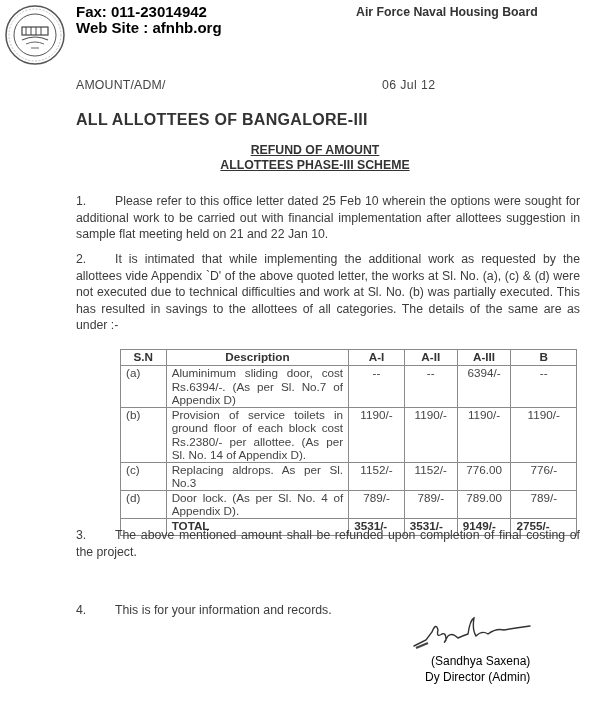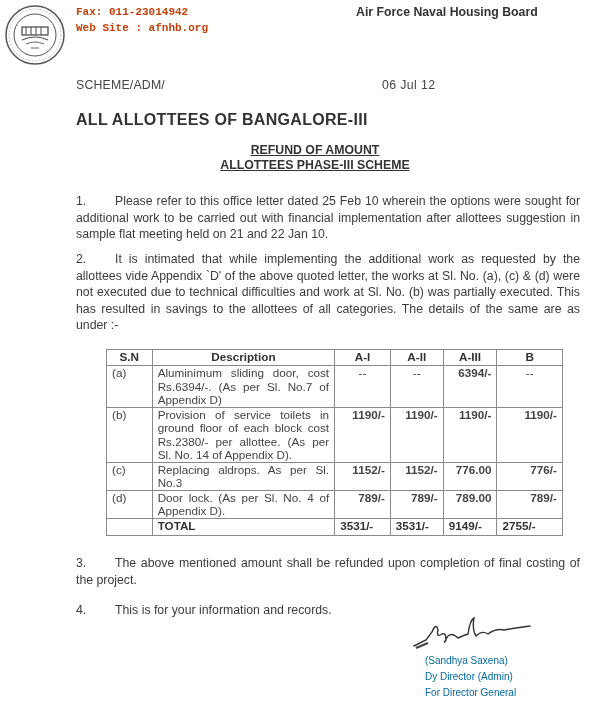--- a/index.html
+++ b/index.html
@@ -2,55 +2,55 @@
 <html><head>
 <meta charset="utf-8">
 <style>
   html, body { margin: 0; padding: 0; }
   body {
     width: 600px; height: 707px; background: #ffffff; position: relative; overflow: hidden;
     font-family: "Liberation Sans", sans-serif; color: #3a3a3a;
   }
   .abs { position: absolute; }
   .logo { left: 4px; top: 4px; width: 62px; height: 62px; }
-  .contact { left: 76px; top: 4px; font-size: 11px; line-height: 16px; font-weight: bold; color: #c2410c; font-family: Liberation Mono, monospace; }
+  .contact { left: 76px; top: 4px; font-size: 15px; line-height: 16px; font-weight: bold; color: #000000; }
   .contact .email-link { text-decoration: underline; }
   .org { left: 356px; top: 4px; font-size: 12.3px; line-height: 16px; font-weight: bold; color: #333; }
   .ref { left: 76px; top: 78px; font-size: 12.3px; color: #444; letter-spacing: 0.2px; }
   .date { left: 382px; top: 78px; font-size: 12.3px; color: #444; letter-spacing: 0.4px; }
   .addressee { left: 76px; top: 111px; font-size: 16px; font-weight: bold; color: #333; letter-spacing: 0.3px; }
   .subject { left: 0; width: 600px; top: 143px; text-align: center; font-size: 12.3px; font-weight: bold; line-height: 15px; color: #333; }
   .subject span { text-decoration: underline; display: block; padding-left: 30px; }
   .para { left: 76px; width: 504px; font-size: 12.3px; line-height: 16.5px; color: #3c3c3c; text-align: justify; }
   .para .num { display: inline-block; width: 39px; }
   .p1 { top: 193px; }
   .p2 { top: 251px; }
-  .p3 { top: 555px; }
+  .p3 { top: 527px; }
   .p4 { top: 602px; }
   table.savings {
-    position: absolute; left: 106px; top: 349px; width: 457px;
+    position: absolute; left: 120px; top: 349px; width: 457px;
     border-collapse: collapse; font-size: 11.7px; color: #444;
   }
   table.savings th, table.savings td {
     border: 1px solid #8a8a8a; padding: 0 5px; vertical-align: top; line-height: 13.5px;
   }
   table.savings th { font-weight: bold; text-align: center; color: #333; height: 15px; }
   table.savings td.desc { text-align: justify; }
-  table.savings td.amt { text-align: right; font-weight: bold; }
+  table.savings td.amt { text-align: center; }
   table.savings td.dash { text-align: center; }
   table.savings tr.total td { font-weight: bold; color: #333; height: 16px; }
   table.savings tr.total td.total-label { font-weight: bold; margin-top: 40px; }
   .col-sn { width: 35px; }
   .col-desc { width: 174px; }
   .col-a1 { width: 45px; }
   .col-a2 { width: 42px; }
   .col-a3 { width: 43px; }
   .col-b { width: 55px; }
   .signature { left: 412px; top: 612px; width: 140px; height: 40px; }
-  .signatory { left: 425px; top: 653px; font-size: 10px; line-height: 16px; color: #0369a1; }
+  .signatory { left: 425px; top: 653px; font-size: 12px; line-height: 16px; color: #000000; text-align: right; }
 </style>
 </head>
 <body>
 
 <div class="abs logo">
   <svg width="62" height="62" viewBox="0 0 62 62">
     <circle cx="31" cy="31" r="29" fill="none" stroke="#555" stroke-width="1.5"></circle>
     <circle cx="31" cy="31" r="21" fill="none" stroke="#555" stroke-width="1"></circle>
     <circle cx="31" cy="31" r="26" fill="none" stroke="#999" stroke-width="0.6" stroke-dasharray="2 1.5"></circle>
     <rect x="18" y="23" width="26" height="8" fill="none" stroke="#444" stroke-width="1.2"></rect>
@@ -66,21 +66,21 @@
 
 <div class="abs contact">
   <div>Fax: 011-23014942</div>
   <div>Web Site : afnhb.org</div>
 </div>
 
 <div class="abs org">
   <div>Air Force Naval Housing Board</div>
 </div>
 
-<div class="abs ref">SCHEME/ADM/</div>
+<div class="abs ref">AMOUNT/ADM/</div>
 <div class="abs date">06 Jul  12</div>
 <div class="abs addressee">ALL ALLOTTEES OF BANGALORE-III</div>
 
 <div class="abs subject">
   <span>REFUND OF AMOUNT</span>
   <span>ALLOTTEES PHASE-III SCHEME</span>
 </div>
 
 <div class="abs para p1">
   <span class="num">1.</span><span>Please refer to this office letter dated 25 Feb 10 wherein the options were sought for additional work to be carried out with financial implementation after allottees suggestion in sample flat meeting held on 21 and 22 Jan 10.</span>
@@ -154,14 +154,13 @@
 <div class="abs signature">
   <svg width="140" height="40" viewBox="0 0 140 40">
     <path d="M2 34 L14 28 L20 20 Q24 10 26 18 Q24 26 30 22 Q34 20 34 28 Q30 34 36 24 Q40 20 46 26 Q50 24 56 22 Q58 8 62 6 Q60 18 64 24 Q70 18 76 22 Q84 16 92 18 L104 16 L118 14" fill="none" stroke="#333" stroke-width="1.4" stroke-linecap="round"></path>
     <path d="M4 36 L16 31" fill="none" stroke="#444" stroke-width="2"></path>
   </svg>
 </div>
 
 <div class="abs signatory">
   <div>(Sandhya Saxena)</div>
   <div>Dy Director (Admin)</div>
-  <div>For Director General</div>
 </div>
 
 </body></html>

